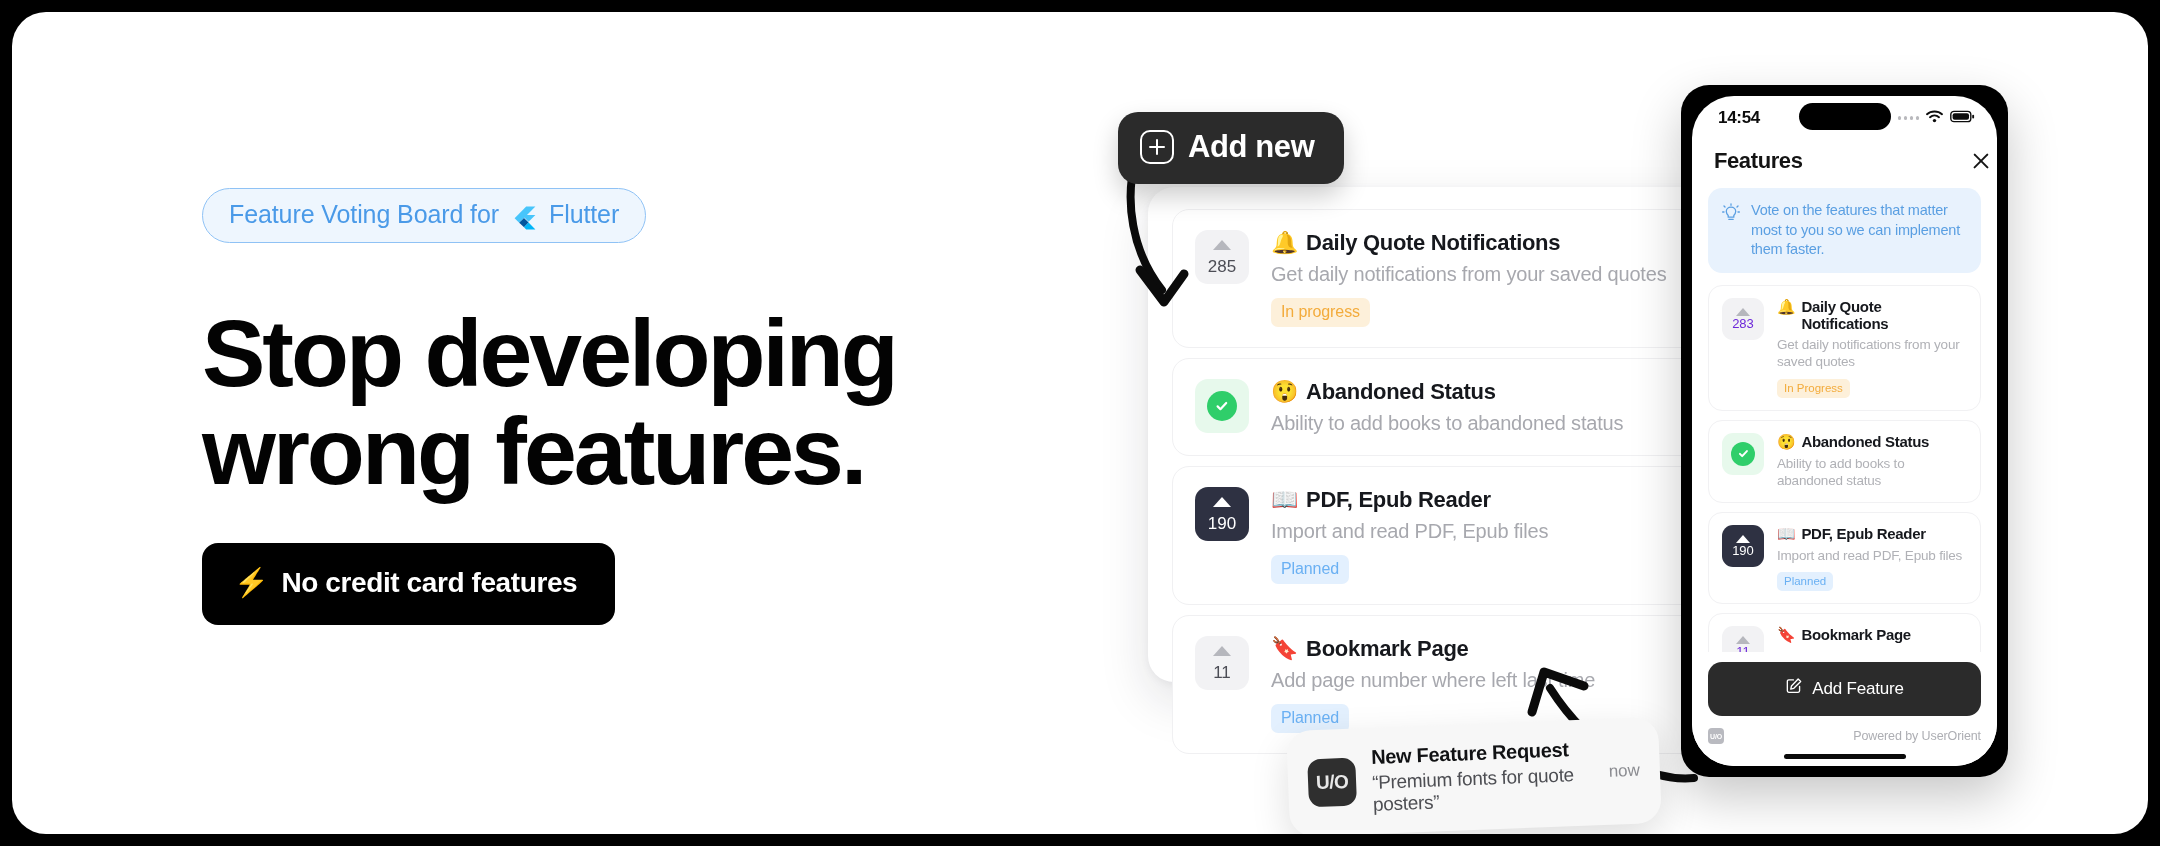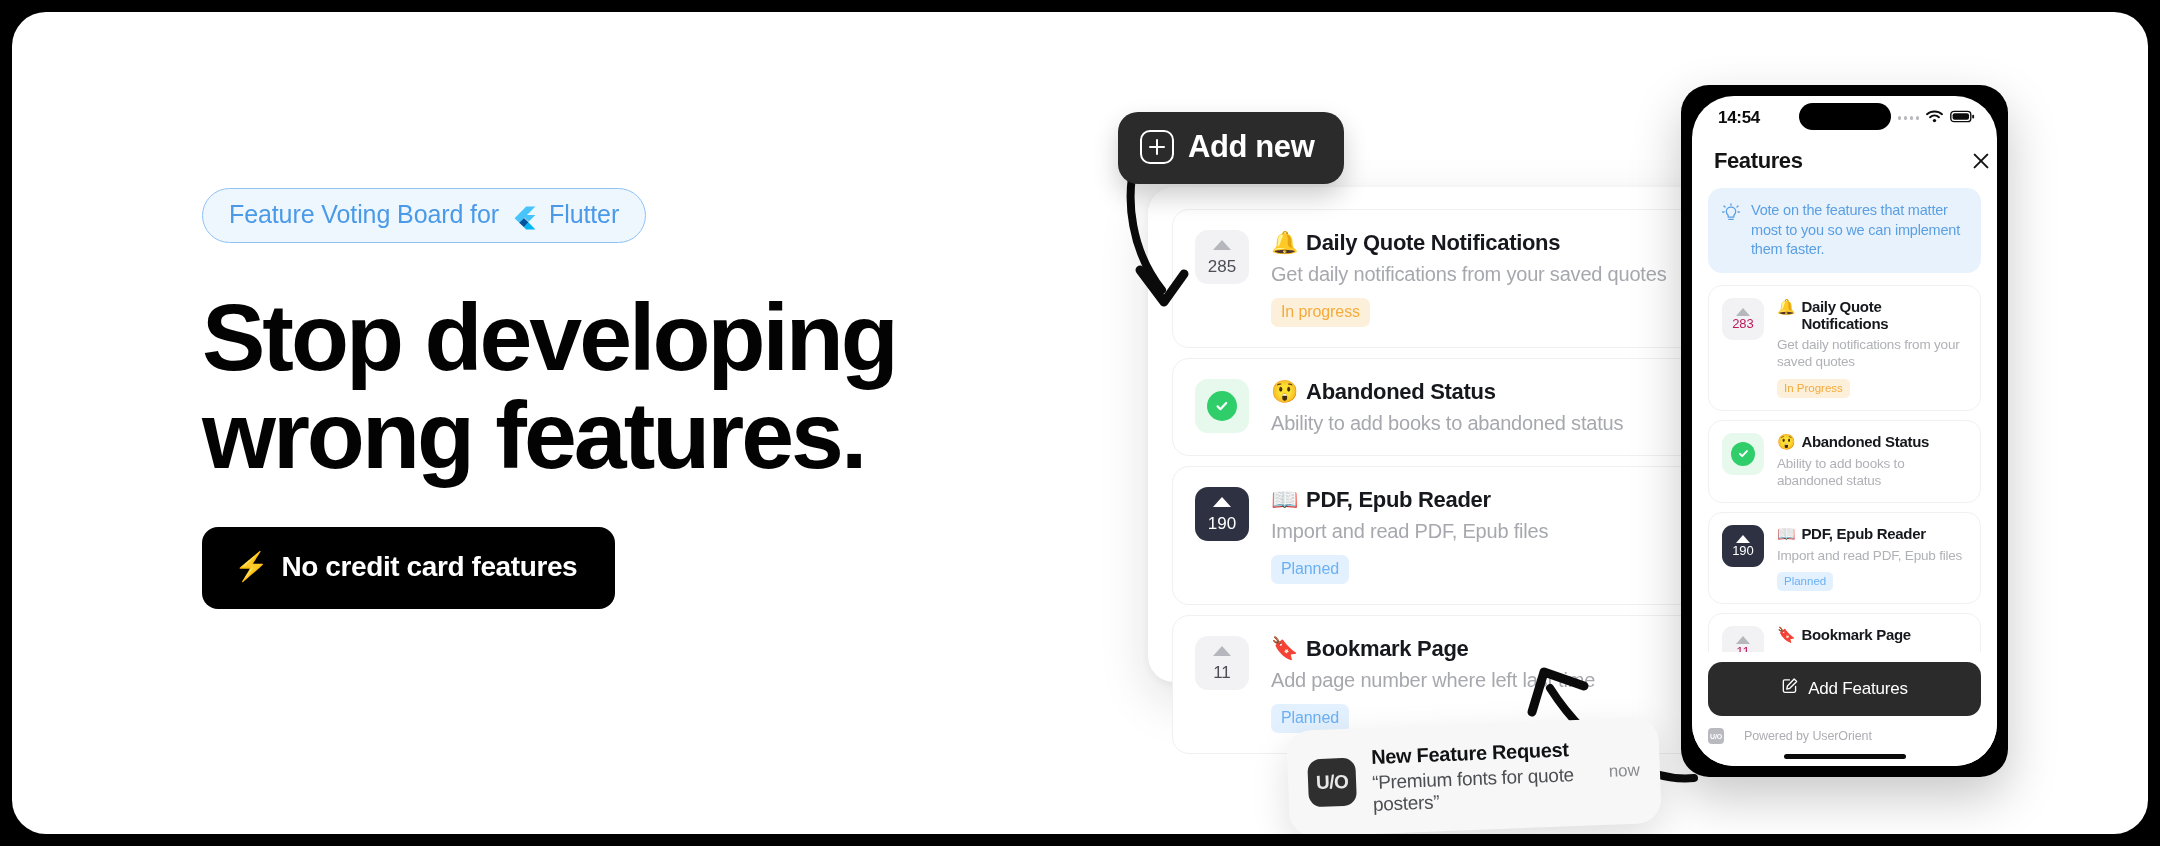--- a/index.html
+++ b/index.html
@@ -56,21 +56,21 @@
   }
   .badge .flutter-logo {
     display: inline-block;
     width: 26px;
     height: 26px;
     position: relative;
     top: 3px;
   }
 
   h1.headline {
-    margin-top: 46px;
+    margin-top: 62px;
     font-size: 95px;
     line-height: 1.03;
     font-weight: 700;
     letter-spacing: -3px;
     color: #030303;
     white-space: pre-line;
   }
 
   .subhead {
     margin-top: 42px;
@@ -372,21 +372,21 @@
     background: #f2f2f4;
     display: flex; flex-direction: column;
     align-items: center; justify-content: center; gap: 1px;
   }
   .ph-vote .tri {
     width: 0; height: 0;
     border-left: 7px solid transparent;
     border-right: 7px solid transparent;
     border-bottom: 8px solid #b6b7bd;
   }
-  .ph-vote .cnt { font-size: 13px; color: #be185d; font-weight: 500; line-height: 1; }
+  .ph-vote .cnt { font-size: 13px; color: #6d28d9; font-weight: 500; line-height: 1; }
   .ph-vote.dark { background: #2e3142; }
   .ph-vote.dark .tri { border-bottom-color: #ffffff; }
   .ph-vote.dark .cnt { color: #ffffff; }
   .ph-vote.voted { background: #e7f9ec; }
   .ph-check { width: 24px; height: 24px; border-radius: 50%; background: #2fce6a; display:flex; align-items:center; justify-content:center; }
 
   .ph-main { flex: 1; min-width: 0; }
   .ph-title-row {
     font-size: 15px; font-weight: 700; color: #16181d; letter-spacing: -0.3px;
     display: flex; align-items: baseline; gap: 6px;
@@ -409,21 +409,21 @@
     padding: 15px 0 16px;
     font-size: 17px;
     font-weight: 500;
     letter-spacing: -0.2px;
     display: flex; align-items: center; justify-content: center; gap: 9px;
     font-family: "Liberation Sans", sans-serif;
     cursor: pointer;
   }
   .powered {
     margin-top: 12px;
-    display: flex; align-items: center; justify-content: flex-start; gap: 20px;
+    display: flex; align-items: center; justify-content: space-between; gap: 12px;
     font-size: 12.5px; color: #adaeb3; letter-spacing: -0.1px;
   }
   .uo-chip {
     width: 16px; height: 16px; border-radius: 4px; background: #b9bac0;
     color: #ffffff; font-size: 7px; font-weight: 700;
     display:flex; align-items:center; justify-content:center;
   }
   .home-ind {
     margin: 10px auto 7px;
     width: 122px; height: 5px; border-radius: 3px; background: #0a0a0a;
@@ -664,21 +664,21 @@
           </div>
 
           <div class="ph-footer">
             <button class="add-feature-btn">
               <span>
                 <svg width="18" height="18" viewBox="0 0 20 20" aria-hidden="true">
                   <path d="M9.4 3.2 H4.2 C3.2 3.2, 2.6 3.9, 2.6 4.8 V15.4 C2.6 16.3, 3.2 17, 4.2 17 H14.6 C15.6 17, 16.2 16.3, 16.2 15.4 V10.6" stroke="#ffffff" stroke-width="1.5" fill="none" stroke-linecap="round" stroke-linejoin="round"></path>
                   <path d="M14.6 2.2 L17.4 5 L9.8 12.6 L6.4 13.4 L7.2 10 Z" stroke="#ffffff" stroke-width="1.5" fill="none" stroke-linecap="round" stroke-linejoin="round"></path>
                 </svg>
               </span>
-              <span>Add Features</span>
+              <span>Add Feature</span>
             </button>
             <div class="powered">
               <span class="uo-chip">U/O</span>
               <span>Powered by UserOrient</span>
             </div>
             <div class="home-ind"></div>
           </div>
 
         </div>
       </div>

